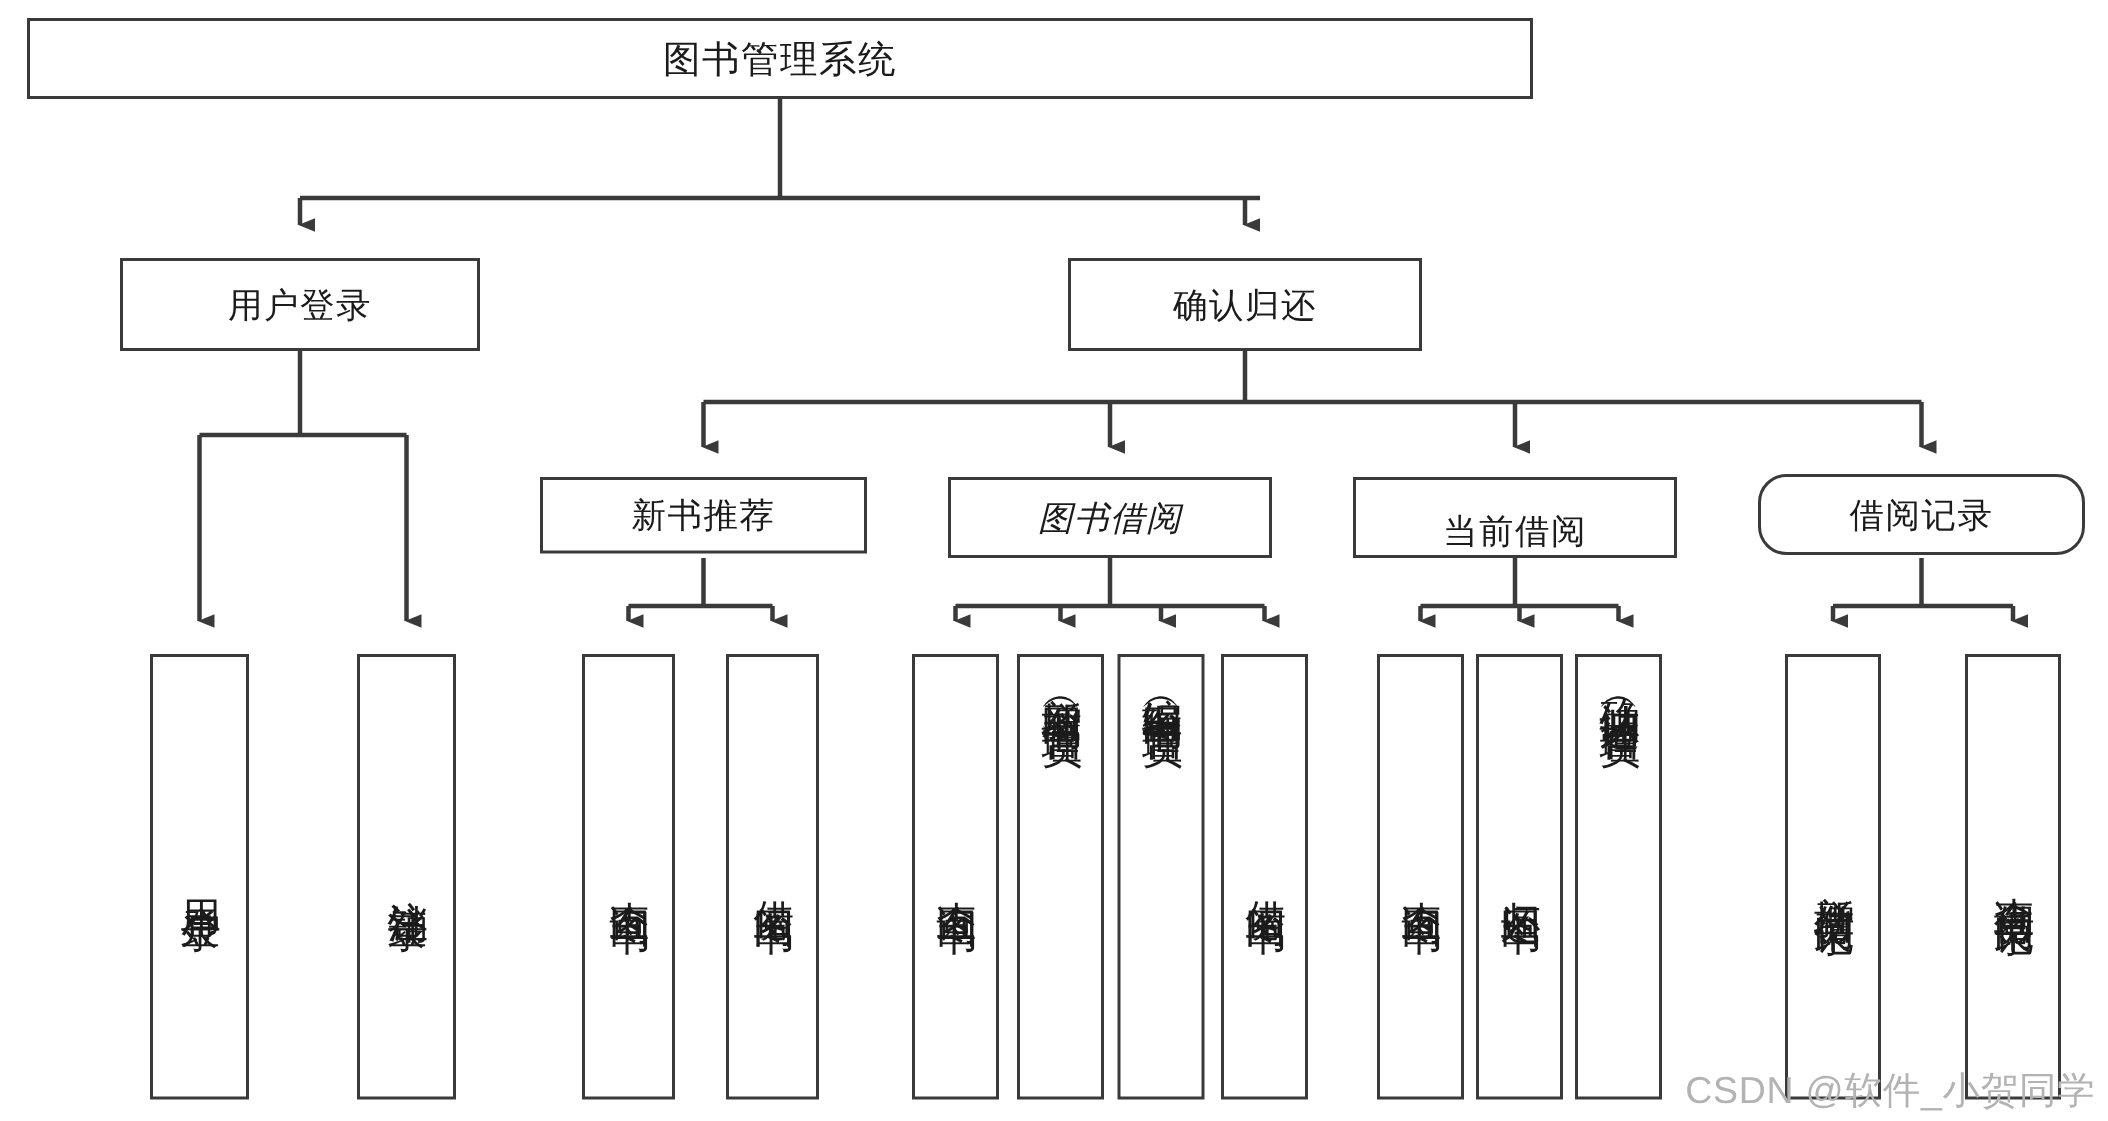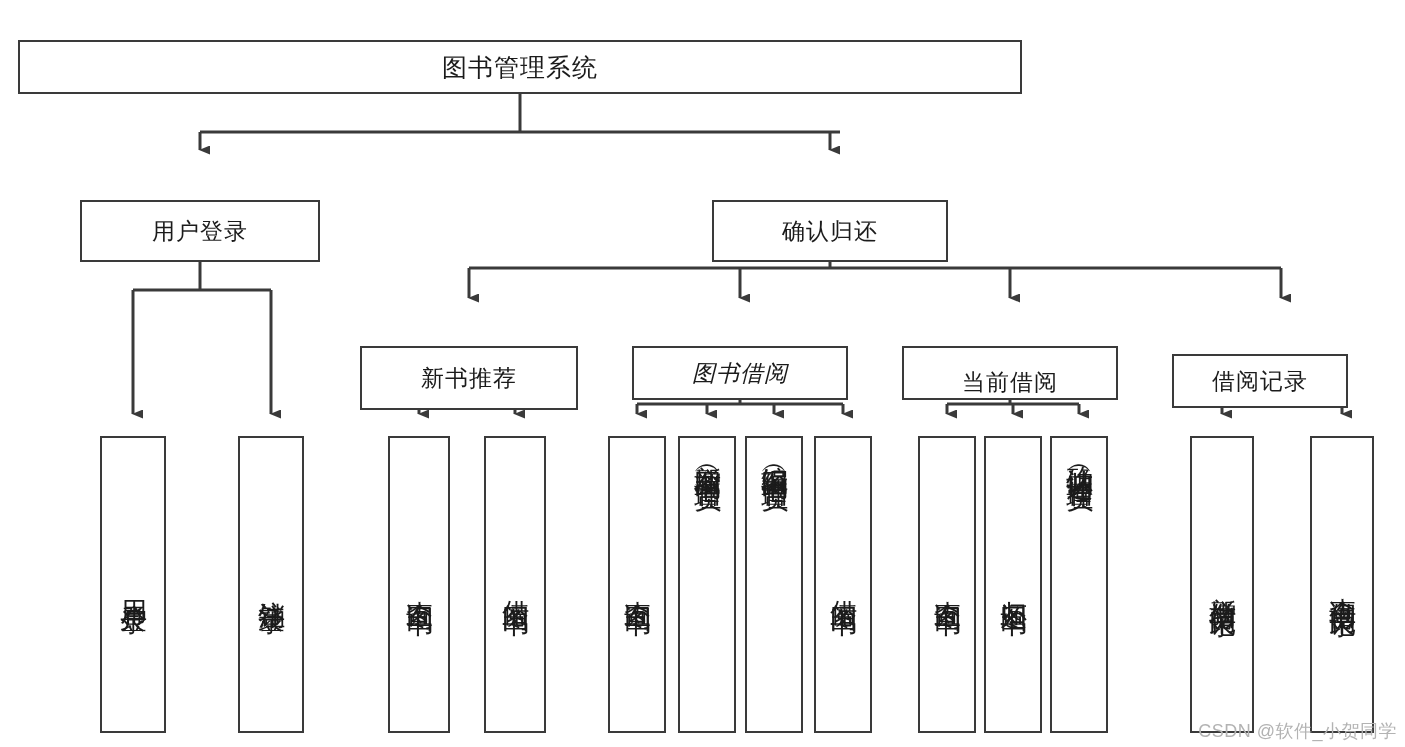--- a/index.html
+++ b/index.html
@@ -35,21 +35,20 @@
     border: 2.5px solid #3a3a3a;
     display: flex;
     align-items: center;
     justify-content: center;
     color: #1b1b1b;
     overflow: hidden;
   }
   .node.horiz {
     font-size: 23px;
     letter-spacing: 1px;
-    margin-top: 28px;
   }
   .node.title-node {
     font-size: 25px;
   }
   .node.vert {
     align-items: flex-start;
     justify-content: center;
     padding-top: 6px;
   }
   .node.vert .vlabel {
@@ -62,21 +61,21 @@
     display: block;
   }
   .node.vert.center-text {
     align-items: center;
     padding-top: 0;
   }
   .watermark {
     position: absolute;
     right: 8px;
     bottom: 4px;
-    font-size: 18px;
+    font-size: 25px;
     color: #b3b3b3;
     letter-spacing: 0.5px;
     white-space: nowrap;
     user-select: none;
   }
 </style>
 </head>
 <body>
 
 <div id="diagram-root">
@@ -135,30 +134,30 @@
     <span>图书管理系统</span>
   </div>
 
   <div class="node horiz" style="left:80px; top:172px; width:240px; height:62px;">
     <span>用户登录</span>
   </div>
   <div class="node horiz" style="left:712px; top:172px; width:236px; height:62px;">
     <span>确认归还</span>
   </div>
 
-  <div class="node horiz" style="left:360px; top:318px; width:218px; height:64px;">
+  <div class="node horiz" style="left:360px; top:318px; width:218px; height:51px;">
     <span>新书推荐</span>
   </div>
   <div class="node horiz" style="left:632px; top:318px; width:216px; height:54px;font-style:italic;">
     <span>图书借阅</span>
   </div>
   <div class="node horiz" style="left:902px; top:318px; width:216px; height:54px;align-items:flex-end;">
     <span>当前借阅</span>
   </div>
-  <div class="node horiz" style="left:1172px; top:326px; width:176px; height:54px;">
+  <div class="node horiz" style="left:1172px; top:316px; width:218px; height:54px;border-radius:19px;">
     <span>借阅记录</span>
   </div>
 
   <div class="node vert center-text" style="left:100px; top:436px; width:66px; height:297px;">
     <span class="vlabel">用户登录</span>
   </div>
   <div class="node vert center-text" style="left:238px; top:436px; width:66px; height:297px;">
     <span class="vlabel">注销登录</span>
   </div>
 

